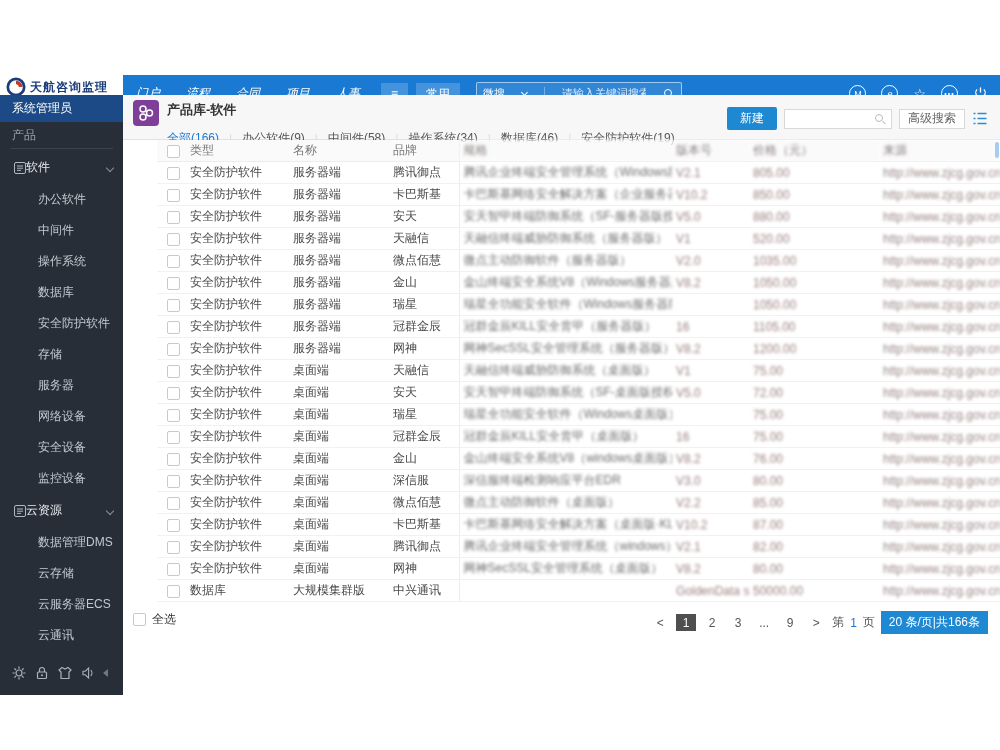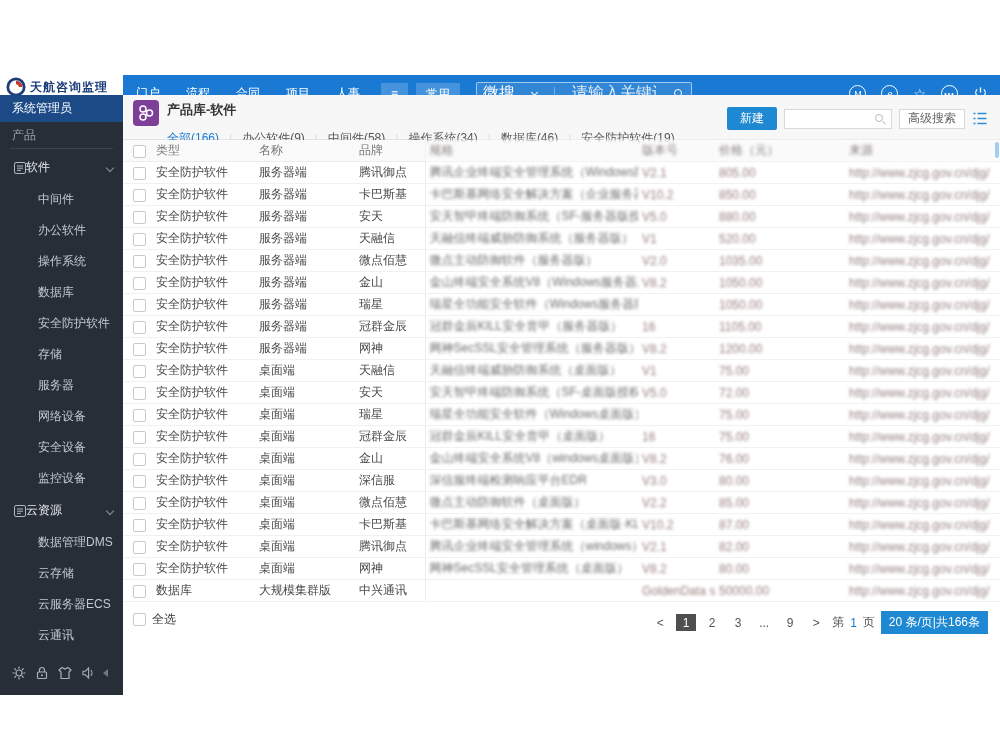--- a/index.html
+++ b/index.html
@@ -11,21 +11,21 @@
   .topbar{position:absolute;left:0;top:17px;width:100%;height:37px;display:flex;}
   .logo-box{width:123px;height:37px;background:#fff;box-sizing:border-box;padding:2px 4px 0 6px;}
   .logo-row{display:flex;align-items:center;gap:4px;}
   .logo-title{font-size:12px;font-weight:bold;color:#1b3c7a;letter-spacing:1px;}
   .logo-sub{font-size:5px;color:#8a93a6;margin-left:26px;margin-top:-2px;transform:scale(.9);transform-origin:left;}
   .logo-link{font-size:10px;color:#3faa44;text-align:center;margin-top:1px;}
   .bluebar{flex:1;background:#1a79d2;display:flex;align-items:center;position:relative;}
   .nav-item{color:#fff;font-size:12px;padding:0 13px;cursor:pointer;}
   .nav-box{background:#4493dc;color:#fff;font-size:12px;padding:5px 10px;margin-left:8px;cursor:pointer;line-height:12px;}
   .search-group{display:flex;align-items:center;margin-left:16px;height:22px;border:1px solid rgba(255,255,255,.55);
-    background:rgba(255,255,255,.10);border-radius:2px;color:#fff;font-size:16px;padding:0 6px;gap:17px;}
+    background:rgba(255,255,255,.10);border-radius:2px;color:#fff;font-size:11px;padding:0 6px;gap:17px;}
   .chev{display:inline-block;width:5px;height:5px;border-right:1px solid #8a929c;border-bottom:1px solid #8a929c;transform:rotate(45deg);margin-left:auto;margin-right:2px;}
   .chev-w{display:inline-block;width:4px;height:4px;border-right:1px solid #fff;border-bottom:1px solid #fff;transform:rotate(45deg);margin-top:-2px;}
   .sg-div{width:1px;height:13px;background:rgba(255,255,255,.35);}
   .placeholder{color:rgba(255,255,255,.85);white-space:nowrap;overflow:hidden;max-width:84px;}
   .mag{position:relative;width:12px;height:12px;flex:none;}
   .mag::before{content:'';position:absolute;left:1px;top:1px;width:6px;height:6px;border:1.2px solid currentColor;border-radius:50%;}
   .mag::after{content:'';position:absolute;left:8.6px;top:8.6px;width:4px;height:1.2px;background:currentColor;transform:rotate(45deg);transform-origin:0 0;}
   .top-icons{position:absolute;right:12px;display:flex;align-items:center;gap:15px;color:#fff;}
   .cir{width:15px;height:15px;border:1px solid #fff;border-radius:50%;display:flex;align-items:center;justify-content:center;font-size:9px;color:#fff;}
   .star{font-size:14px;line-height:14px;font-family:"DejaVu Sans",sans-serif;}
@@ -53,21 +53,21 @@
   .tab.active::after{content:'';position:absolute;left:50%;bottom:-10px;transform:translateX(-50%);
     border:4px solid transparent;border-bottom:5px solid #7a7a7a;}
   .tab-sep{color:#ddd;margin:0 10px;}
   .ch-right{position:absolute;right:12px;top:12px;display:flex;align-items:center;gap:7px;}
   .btn-new{background:#1e88d2;color:#fff;font-size:12px;padding:3px 13px;border-radius:2px;cursor:pointer;}
   .srch-box{width:108px;height:20px;border:1px solid #d8d8d8;background:#fff;display:flex;align-items:center;justify-content:flex-end;padding-right:5px;color:#bbb;box-sizing:border-box;}
   .adv-btn{height:20px;border:1px solid #d8d8d8;background:#fff;color:#666;font-size:12px;display:flex;align-items:center;padding:0 8px;box-sizing:border-box;cursor:pointer;}
   .list-ico{display:block;}
 
   
-  .tbl-wrap{position:relative;}
+  .tbl-wrap{position:relative;padding-left:34px;}
   table{width:100%;border-collapse:collapse;table-layout:fixed;}
   th{height:16px;font-size:12px;font-weight:normal;color:#777;text-align:left;padding:2px 4px;background:#fafafa;border-bottom:1px solid #ededed;white-space:nowrap;overflow:hidden;}
   td{height:19px;font-size:12px;color:#4a4a4a;padding:1px 4px;border-bottom:1px solid #f1f1f1;white-space:nowrap;overflow:hidden;}
   .cb-col{padding-left:10px;}
   .cbx{display:inline-block;width:11px;height:11px;border:1px solid #c9c9c9;border-radius:2px;background:#fff;vertical-align:middle;cursor:pointer;}
   .brand{border-right:1px solid #ececec;}
   .bl{filter:blur(1.6px);}
   .hbl{filter:blur(1.6px);color:#897f7f;}
   .c-desc{color:#6e6e6e;}
   .c-ver{color:#9b7e7e;}
@@ -98,21 +98,21 @@
           <circle cx="11" cy="11" r="3" fill="#fff"></circle>
         </svg>
         <div>
           <div class="logo-title">天航咨询监理</div>
         </div>
       </div>
       <div class="logo-sub">Tianhang Info Consulting&amp;Supervision</div>
       <div class="logo-link">· 协同办公系统登录</div>
     </div>
     <div class="bluebar">
-      <div id="topnav" style="display:flex;align-items:flex-start;">
+      <div id="topnav" style="display:flex;align-items:flex-start;font-style:italic;">
           <span class="nav-item">门户</span>
           <span class="nav-item">流程</span>
           <span class="nav-item">合同</span>
           <span class="nav-item">项目</span>
           <span class="nav-item">人事</span>
         </div>
       <span class="nav-box">≡</span>
       <span class="nav-box">常用</span>
       <div class="search-group">
         <span>微搜</span>
@@ -142,22 +142,22 @@
         <div class="side-group">
           <span class="gicon">
             <svg width="12" height="12" viewBox="0 0 12 12">
               <rect x="0.5" y="0.5" width="11" height="11" rx="1.5" fill="none" stroke="#aeb6bf"></rect>
               <path d="M3 4h6M3 6.2h6M3 8.4h4" stroke="#aeb6bf" fill="none"></path>
             </svg>
           </span>
           <span>软件</span>
           <span class="chev"></span>
         </div>
+        <div class="side-sub">办公软件</div>
         <div class="side-sub">中间件</div>
-        <div class="side-sub">办公软件</div>
         <div class="side-sub">操作系统</div>
         <div class="side-sub">数据库</div>
         <div class="side-sub">安全防护软件</div>
         <div class="side-sub">存储</div>
         <div class="side-sub">服务器</div>
         <div class="side-sub">网络设备</div>
         <div class="side-sub">安全设备</div>
         <div class="side-sub">监控设备</div>
         <div class="side-group">
           <span class="gicon">

